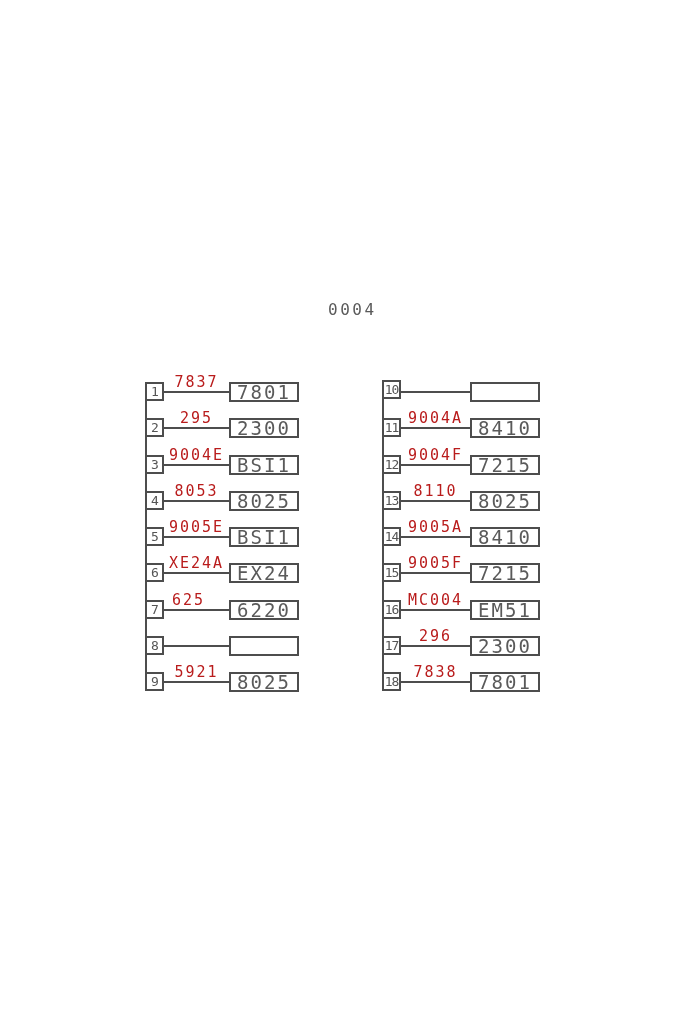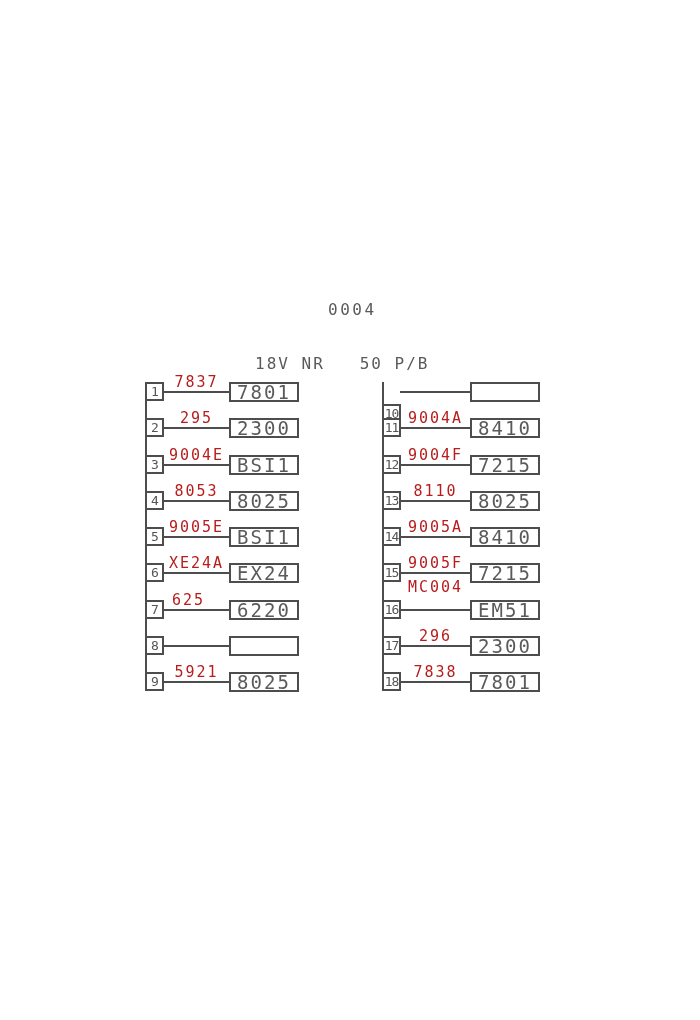--- a/index.html
+++ b/index.html
@@ -89,21 +89,20 @@
     letter-spacing: 2px;
     color: #5a5a5a;
     white-space: nowrap;
   }
 </style>
 </head>
 <body>
 
 <div id="page">
   <div class="doc-title">0004</div>
-  <div class="doc-header">18V NR   50 P/B</div>
   <div id="diagram">
       <div class="bus-line" style="left: 145px; top: 382px; height: 309px;"></div>
       <div class="pin-box" style="left: 145px; top: 382px;">
         <span class="pin-number">1</span>
       </div>
       <div class="wire-line" style="left: 163px; top: 391px; width: 66px;"></div>
       <div class="wire-label" style="left: 164px; width: 65px; top: 375px;">7837</div>
       <div class="dest-box" style="left: 229px; top: 382px;">
         <span class="dest-label">7801</span>
       </div>
@@ -164,21 +163,21 @@
       </div>
       <div class="pin-box" style="left: 145px; top: 672px;">
         <span class="pin-number">9</span>
       </div>
       <div class="wire-line" style="left: 163px; top: 681px; width: 66px;"></div>
       <div class="wire-label" style="left: 164px; width: 65px; top: 665px;">5921</div>
       <div class="dest-box" style="left: 229px; top: 672px;">
         <span class="dest-label">8025</span>
       </div>
       <div class="bus-line" style="left: 382px; top: 382px; height: 309px;"></div>
-      <div class="pin-box" style="left: 382px; top: 404px;">
+      <div class="pin-box" style="left: 382px; top: 380px;">
         <span class="pin-number">10</span>
       </div>
       <div class="wire-line" style="left: 400px; top: 391px; width: 70px;"></div>
       <div class="dest-box" style="left: 470px; top: 382px;">
         <span class="dest-label"></span>
       </div>
       <div class="pin-box" style="left: 382px; top: 418px;">
         <span class="pin-number">11</span>
       </div>
       <div class="wire-line" style="left: 400px; top: 427px; width: 70px;"></div>
@@ -215,21 +214,21 @@
       </div>
       <div class="wire-line" style="left: 400px; top: 572px; width: 70px;"></div>
       <div class="wire-label" style="left: 401px; width: 69px; top: 556px;">9005F</div>
       <div class="dest-box" style="left: 470px; top: 563px;">
         <span class="dest-label">7215</span>
       </div>
       <div class="pin-box" style="left: 382px; top: 600px;">
         <span class="pin-number">16</span>
       </div>
       <div class="wire-line" style="left: 400px; top: 609px; width: 70px;"></div>
-      <div class="wire-label" style="left: 401px; width: 69px; top: 580px;">MC004</div>
+      <div class="wire-label" style="left: 401px; width: 69px; top: 593px;">MC004</div>
       <div class="dest-box" style="left: 470px; top: 600px;">
         <span class="dest-label">EM51</span>
       </div>
       <div class="pin-box" style="left: 382px; top: 636px;">
         <span class="pin-number">17</span>
       </div>
       <div class="wire-line" style="left: 400px; top: 645px; width: 70px;"></div>
       <div class="wire-label" style="left: 401px; width: 69px; top: 629px;">296</div>
       <div class="dest-box" style="left: 470px; top: 636px;">
         <span class="dest-label">2300</span>

